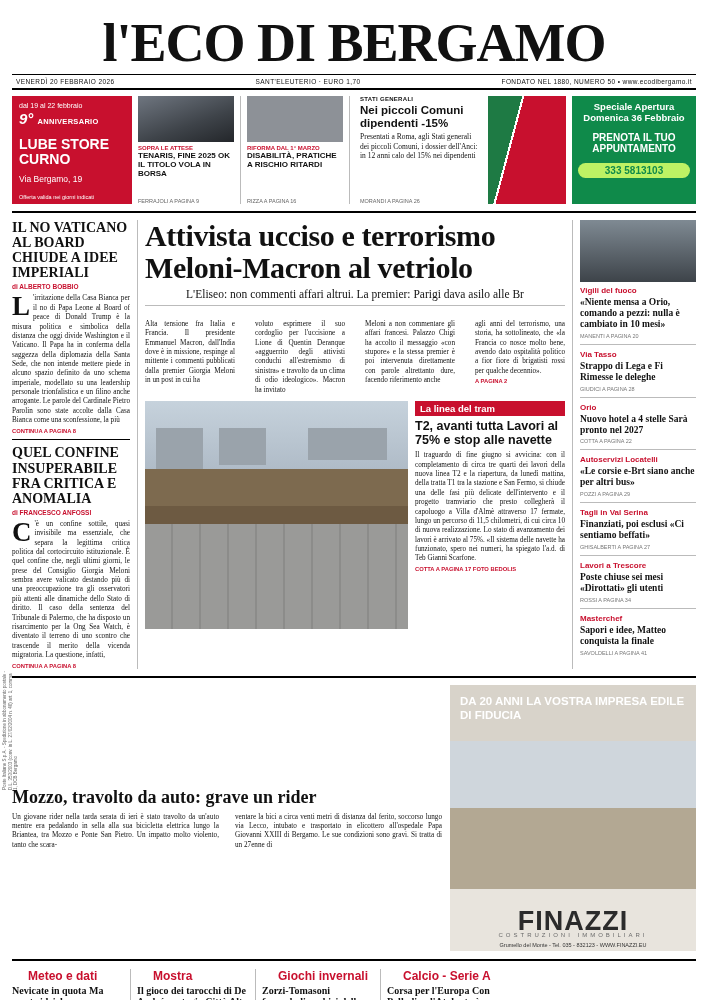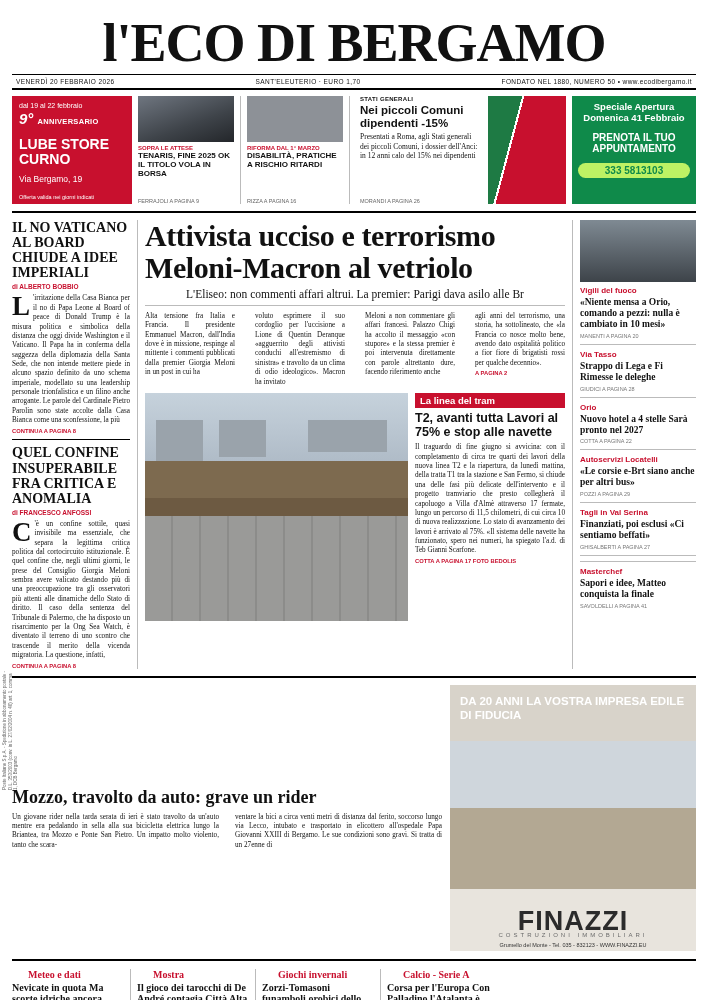--- a/index.html
+++ b/index.html
@@ -86,21 +86,21 @@
   .ed-title { font-family: "Liberation Serif", serif; font-size: 14px; font-weight: bold; line-height: 1.08; }
   .byline { font-family: "Liberation Sans", sans-serif; font-size: 6.5px; color: #c8102e; margin: 3px 0 4px; font-weight: bold; }
   .ed-body { font-size: 7.2px; line-height: 1.3; text-align: justify; }
   .ed-body::first-letter { }
   .dropcap { float: left; font-size: 27px; line-height: 22px; font-weight: bold; padding: 1px 3px 0 0; }
   .contin { font-family: "Liberation Sans", sans-serif; font-size: 5.8px; color: #c8102e; font-weight: bold; margin-top: 3px; }
 
   
   .lede { font-family: "Liberation Serif", serif; font-weight: bold; font-size: 30px; line-height: 1.05; letter-spacing: -0.4px; }
   .sublede { font-family: "Liberation Serif", serif; font-size: 11.5px; margin-top: 5px; text-align: center; }
-  .three { display: flex; gap: 20px; margin-top: 6px; font-size: 7.2px; line-height: 1.3; text-align: justify; }
+  .three { display: flex; gap: 20px; margin-top: 14px; font-size: 7.2px; line-height: 1.3; text-align: justify; }
   .three > div { flex: 1; }
   .refline { font-family: "Liberation Sans", sans-serif; font-size: 5.8px; color: #c8102e; font-weight: bold; margin-top: 2px; }
 
   .photo-block { display: flex; gap: 7px; margin-top: 6px; }
   .photo {
     flex: 1; height: 228px; position: relative; overflow: hidden;
     background: linear-gradient(180deg,#c9d3db 0 34%, #6f5b44 34% 52%, #8a8a86 52% 100%);
   }
   .photo .slab { position:absolute; left:0; right:0; bottom:0; height: 46%; background: repeating-linear-gradient(90deg,#9a9a98 0 26px,#8c8c8a 26px 28px); }
   .photo .trench { position:absolute; left:0; right:0; top:46%; height: 16%; background:#6d5a42; }
@@ -131,21 +131,21 @@
   .adbox .adtext { position:absolute; top:10px; left:10px; right:10px; font-family:"Liberation Sans",sans-serif; font-size: 11.5px; font-weight:bold; color:#fff; line-height:1.15; }
   .adbox .adphoto { position:absolute; top:56px; left:0; right:0; bottom:62px; background: linear-gradient(180deg,#cfd6dc 0 45%, #b3a893 45% 100%); }
   .adbox .adfoot { position:absolute; left:0; right:0; bottom:0; height:62px; background:#e8e4dd; }
   .adbox .brand { position:absolute; bottom:14px; left:0; right:0; text-align:center; font-family:"Liberation Sans",sans-serif; font-weight:bold; font-size: 27px; letter-spacing: 1px; color:#2b2b2b; }
   .adbox .brandsub { position:absolute; bottom:13px; left:0; right:0; text-align:center; font-family:"Liberation Sans",sans-serif; font-size: 6px; letter-spacing: 3px; color:#6b6b6b; }
   .adbox .brandaddr { position:absolute; bottom:3px; left:0; right:0; text-align:center; font-family:"Liberation Sans",sans-serif; font-size: 5.5px; color:#333; }
 
   
   .bottom { display:flex; gap: 6px; margin-top: 8px; }
   .bcell { width: 112px; }
-  .bcell .bk { font-family:Liberation Serif, serif; font-size: 10px; font-weight:bold; color:#c8102e;padding-left:16px; }
+  .bcell .bk { font-family:Liberation Sans, sans-serif; font-size: 12px; font-weight:bold; color:#c8102e;padding-left:16px; }
   .bcell .bt { font-family:"Liberation Serif",serif; font-size: 10px; font-weight:bold; line-height:1.12; margin-top:2px; }
 
   .sideslug {
     position: absolute; left: 2px; top: 790px; width: 120px;
     transform: rotate(-90deg); transform-origin: left top;
     font-family:"Liberation Sans",sans-serif; font-size: 4.5px; color:#666; line-height:1.25;
   }
 </style>
 </head>
 <body>
@@ -199,21 +199,21 @@
       <div class="big">Nei piccoli Comuni dipendenti -15%</div>
       <div class="body">Presentati a Roma, agli Stati generali dei piccoli Comuni, i dossier dell'Anci: in 12 anni calo del 15% nei dipendenti</div>
       <div class="ref">MORANDI A PAGINA 26</div>
     </div>
 
     <div class="flagbox">
         <div class="flag"></div>
       </div>
 
     <div class="promo-green">
-      <div class="l1">Speciale Apertura Domenica 41 Febbraio</div>
+      <div class="l1">Speciale Apertura Domenica 36 Febbraio</div>
       <div class="l2">PRENOTA IL TUO APPUNTAMENTO</div>
       <div class="phone">333 5813103</div>
     </div>
   </div>
 
   <div class="thickrule" style="margin-top:7px"></div>
 
   <div class="maingrid">
 
     <div class="col-left">
@@ -307,20 +307,25 @@
       </div>
       <div class="hr-thin"></div>
 
       <div>
         <div class="rkicker">Tagli in Val Serina</div>
         <div class="rtitle">Finanziati, poi esclusi «Ci sentiamo beffati»</div>
         <div class="rref">GHISALBERTI A PAGINA 27</div>
       </div>
       <div class="hr-thin"></div>
 
+      <div>
+        <div class="rkicker">Lavori a Trescore</div>
+        <div class="rtitle">Poste chiuse sei mesi «Dirottati» gli utenti</div>
+        <div class="rref">ROSSI A PAGINA 34</div>
+      </div>
       <div class="hr-thin"></div>
 
       <div>
         <div class="rkicker">Masterchef</div>
         <div class="rtitle">Sapori e idee, Matteo conquista la finale</div>
         <div class="rref">SAVOLDELLI A PAGINA 41</div>
       </div>
     </div>
   </div>
 

